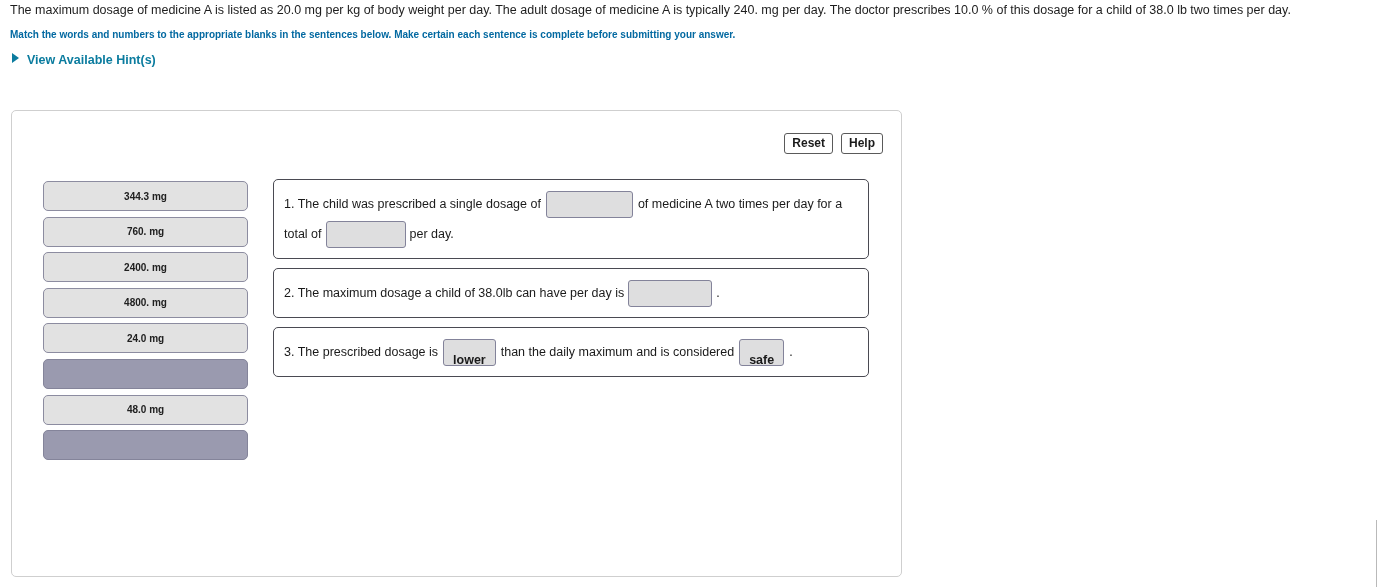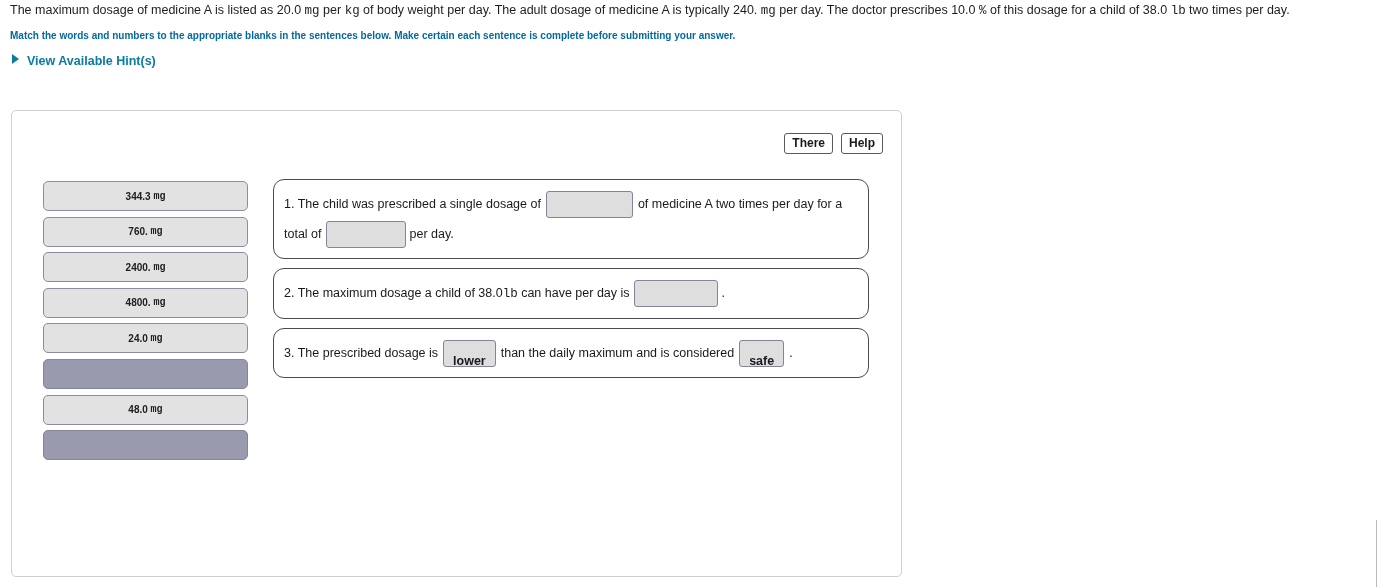--- a/index.html
+++ b/index.html
@@ -8,21 +8,21 @@
     background: #ffffff;
   }
   body {
     width: 1377px;
     height: 587px;
     font-family: "Liberation Sans", sans-serif;
     color: #1a1a1a;
     position: relative;
     overflow: hidden;
   }
-  .unit { font-family: Liberation Mono, monospace; }
+  .unit { font-family: Liberation Sans, sans-serif; }
 
   
   .stmt-wrap {
     padding: 3px 10px 0 10px;
   }
   .stmt-line {
     font-size: 12.5px;
     line-height: 15px;
     color: #1d1d1d;
     white-space: nowrap;
@@ -122,21 +122,21 @@
 
   
   .sentences {
     position: absolute;
     left: 261px;
     top: 68px;
     width: 596px;
   }
   .sentence {
     border: 1px solid #4a4a52;
-    border-radius: 11px;
+    border-radius: 5px;
     background: #ffffff;
     padding: 9px 12px 9px 10px;
     margin-bottom: 9px;
     font-size: 12.5px;
     color: #1a1a1a;
     line-height: 30px;
     box-sizing: border-box;
   }
   .sentence.two-line { line-height: 30px; }
 
@@ -186,21 +186,21 @@
 
   <div class="hint-row">
     <span class="hint-caret"></span>
     <span class="hint-text">View Available Hint(s)</span>
   </div>
 </div>
 
 <div class="panel">
 
   <div class="panel-toolbar">
-    <button class="tool-btn">There</button>
+    <button class="tool-btn">Reset</button>
     <button class="tool-btn">Help</button>
   </div>
 
   <div class="tile-bank">
     <div class="tile"><span>344.3</span>&nbsp;<span class="unit">mg</span></div>
     <div class="tile"><span>760.</span>&nbsp;<span class="unit">mg</span></div>
     <div class="tile"><span>2400.</span>&nbsp;<span class="unit">mg</span></div>
     <div class="tile"><span>4800.</span>&nbsp;<span class="unit">mg</span></div>
     <div class="tile"><span>24.0</span>&nbsp;<span class="unit">mg</span></div>
     <div class="tile used">

